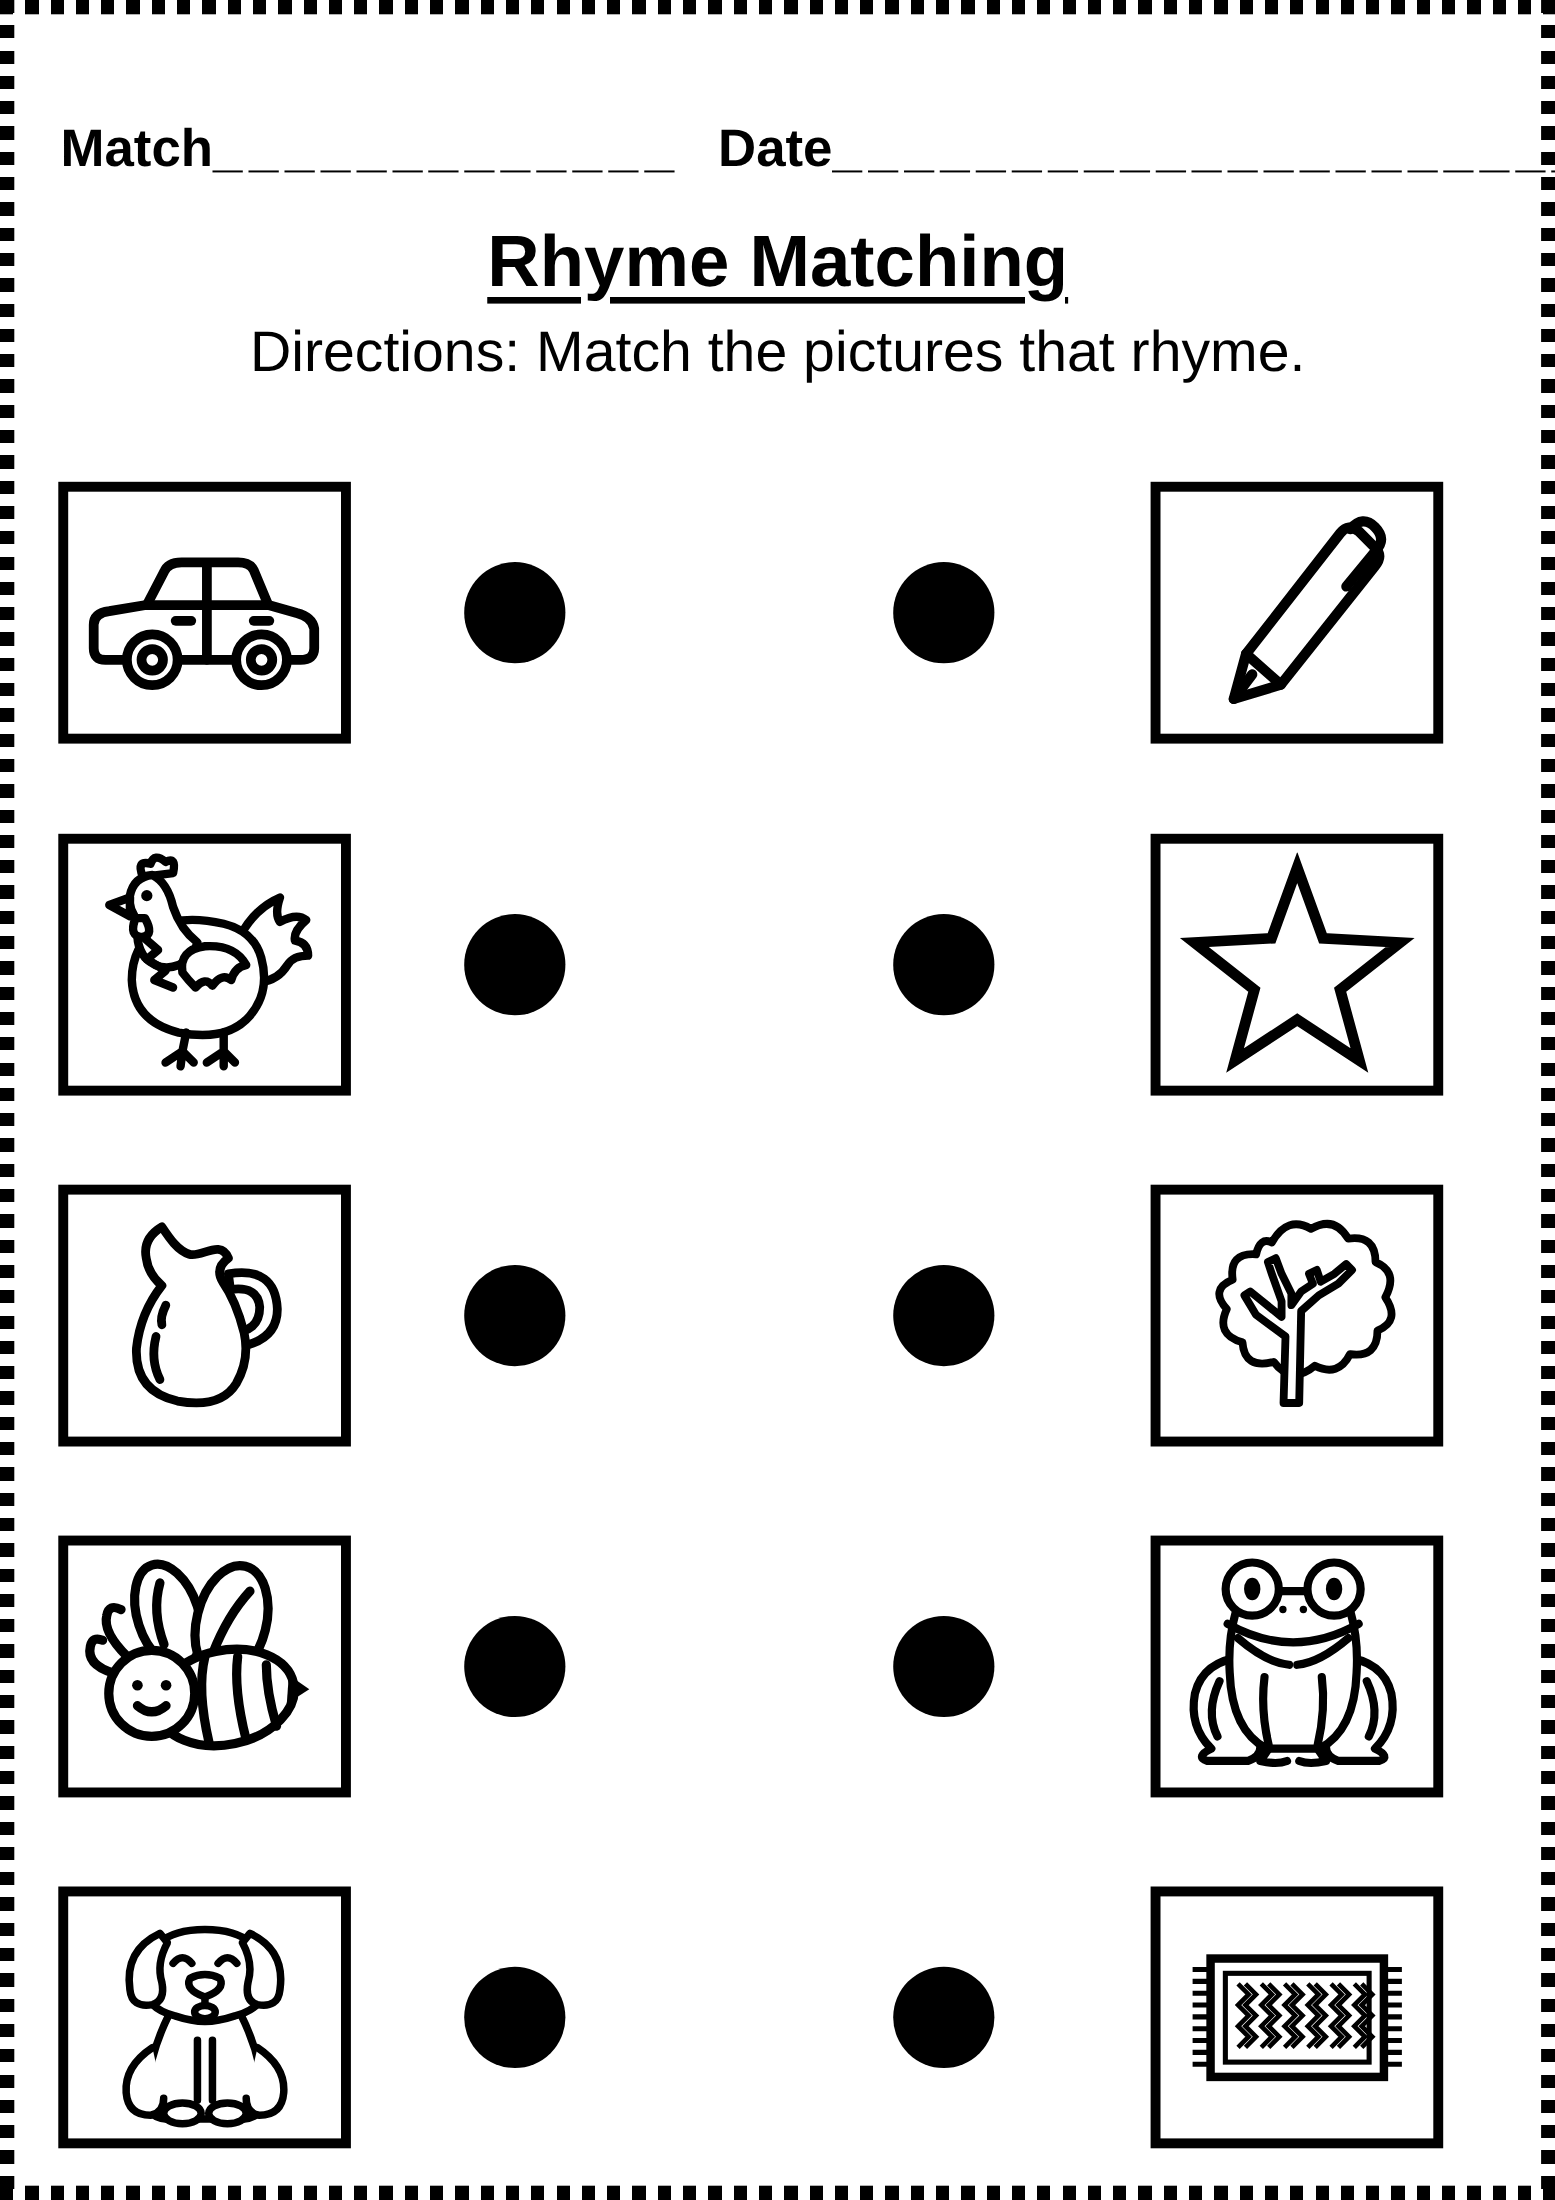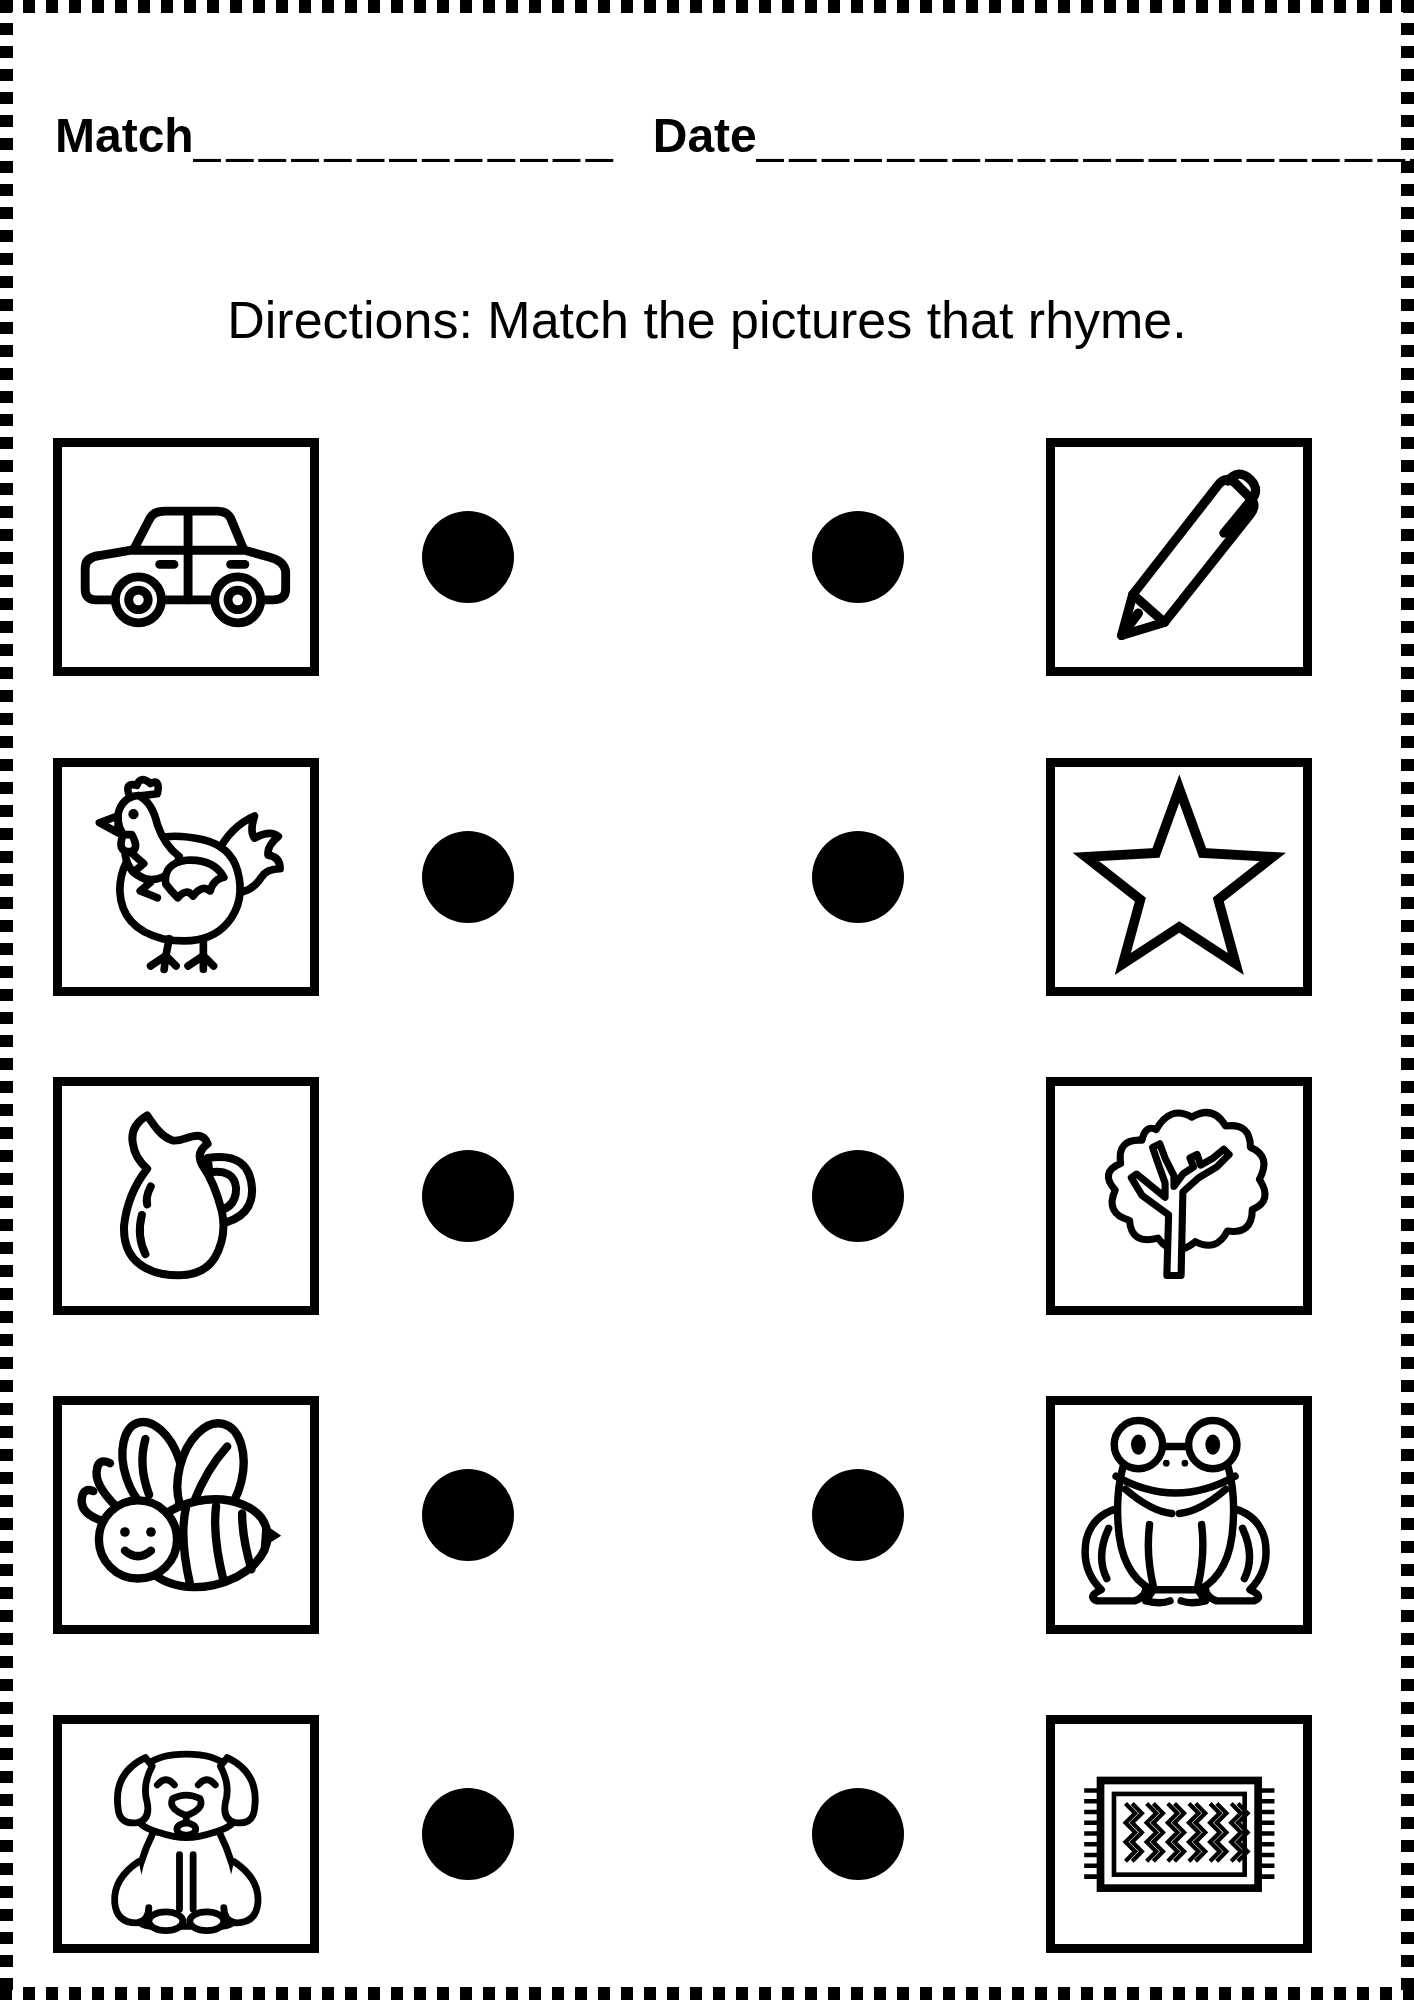--- a/index.html
+++ b/index.html
@@ -6,21 +6,21 @@
   .sheet{position:relative;width:1414px;height:2000px;background:#ffffff;
          font-family:"Liberation Sans",sans-serif;color:#000;overflow:hidden;}
   
   .bs{position:absolute;}
   .bs-top{top:0;left:0;right:0;height:13px;background:repeating-linear-gradient(90deg,#000 0 12px,transparent 12px 23px);}
   .bs-bottom{bottom:0;left:0;right:0;height:13px;background:repeating-linear-gradient(90deg,#000 0 12px,transparent 12px 23px);}
   .bs-left{top:0;left:0;bottom:0;width:13px;background:repeating-linear-gradient(180deg,#000 0 12px,transparent 12px 23px);}
   .bs-right{top:0;right:0;bottom:0;width:13px;background:repeating-linear-gradient(180deg,#000 0 12px,transparent 12px 23px);}
 
   .header-row{position:absolute;top:108px;left:55px;right:40px;font-size:48px;font-weight:700;white-space:nowrap;}
-  .blank{letter-spacing:6px;font-weight:400;}
+  .blank{letter-spacing:6px;font-weight:700;}
   .date-label{margin-left:34px;}
   .title{position:absolute;top:204px;left:0;width:100%;text-align:center;font-size:66px;font-weight:700;line-height:1;}
   .title span{text-decoration:underline;text-decoration-thickness:6px;text-underline-offset:10px;}
   .directions{position:absolute;top:294px;left:0;width:100%;text-align:center;font-size:52px;font-weight:400;line-height:1;}
 
   .row{position:absolute;left:0;width:100%;height:240px;}
   .row1{top:438px}.row2{top:758px}.row3{top:1077px}.row4{top:1396px}.row5{top:1715px}
   .pic-box{position:absolute;top:0;width:266px;height:238px;border:9px solid #000;background:#fff;
            box-sizing:border-box;display:flex;align-items:center;justify-content:center;}
   .pic-left{left:53px;}
@@ -39,20 +39,23 @@
 
   <div class="bs bs-top"></div>
   <div class="bs bs-bottom"></div>
   <div class="bs bs-left"></div>
   <div class="bs bs-right"></div>
 
   <div class="header-row">
     <span>Match</span><span class="blank">_____________</span><span class="date-label">Date</span><span class="blank">_____________________</span>
   </div>
 
+  <div class="title">
+    <span>Rhyme Matching</span>
+  </div>
 
   <div class="directions">Directions: Match the pictures that rhyme.</div>
 
   <div class="row row1">
     <div class="pic-box pic-left">
       <svg viewBox="0 0 130 92" aria-label="car">
         <g stroke-width="5">
           <path class="sh" d="M32 48 L44 25 Q46 20 53 20 L82 20 Q88 20 90 24 L100 48 Z"></path>
           <line class="ln" x1="66" y1="22" x2="66" y2="46"></line>
           <path class="sh" d="M8 52 Q8 46 16 45 L34 42 L98 42 L112 46 Q120 48 121 54 L121 64 Q121 70 114 70 L14 70 Q8 70 8 64 Z"></path>

